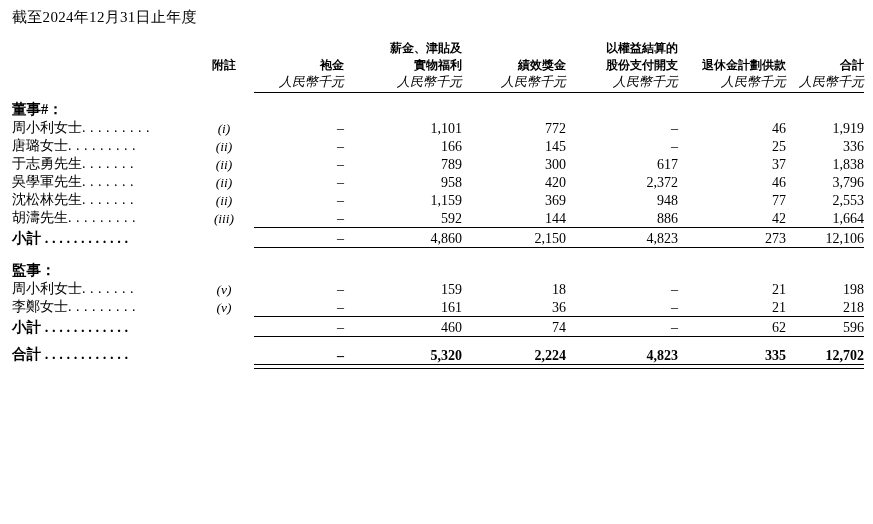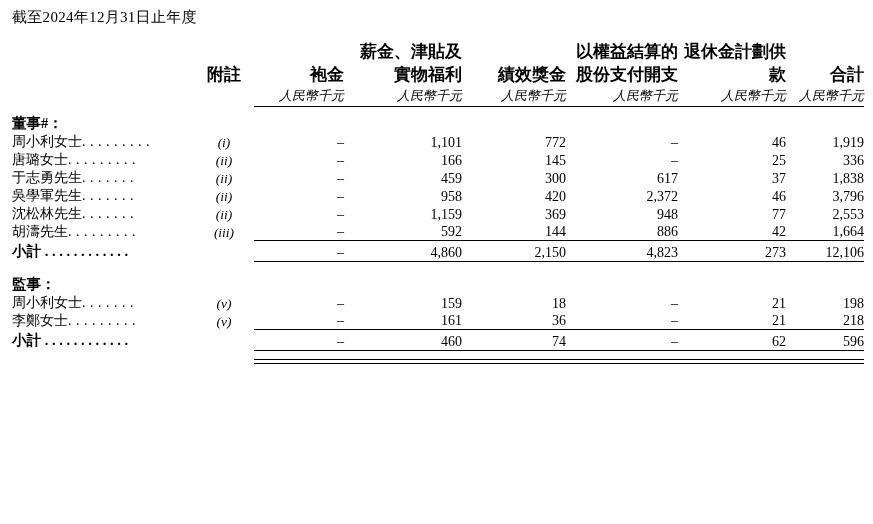--- a/index.html
+++ b/index.html
@@ -47,21 +47,21 @@
   col.c-note   { width: 60px; }
   col.c-fee    { width: 90px; }
   col.c-salary { width: 118px; }
   col.c-bonus  { width: 104px; }
   col.c-equity { width: 112px; }
   col.c-pension{ width: 108px; }
   col.c-total  { width: 78px; }
 
   .hdr-cell {
     text-align: right;
-    font-size: 17px;
+    font-size: 12px;
     line-height: 1.38;
     font-weight: bold;
     padding-bottom: 3px;
     padding-right: 2px;
     white-space: pre-line;
   }
   .unit-cell {
     text-align: right;
     font-size: 13px;
     font-style: italic;
@@ -221,21 +221,21 @@
         <td class="num">145</td>
         <td class="num">–</td>
         <td class="num">25</td>
         <td class="num">336</td>
       </tr>
 
       <tr>
         <td class="name-cell"><span>于志勇先生</span><span class="dots">. . . . . . .</span></td>
         <td class="note-cell">(ii)</td>
         <td class="num">–</td>
-        <td class="num">459</td>
+        <td class="num">789</td>
         <td class="num">300</td>
         <td class="num">617</td>
         <td class="num">37</td>
         <td class="num">1,838</td>
       </tr>
 
       <tr>
         <td class="name-cell"><span>吳學軍先生</span><span class="dots">. . . . . . .</span></td>
         <td class="note-cell">(ii)</td>
         <td class="num">–</td>
@@ -363,20 +363,30 @@
           <td></td>
           <td></td>
           <td></td>
           <td></td>
       </tr>
 
       <tr class="small-spacer">
           <td colspan="8"></td>
         </tr>
 
+      <tr>
+        <td class="subtotal-label">合計 . . . . . . . . . . . .</td>
+        <td class="note-cell"></td>
+        <td class="num bold">–</td>
+        <td class="num bold">5,320</td>
+        <td class="num bold">2,224</td>
+        <td class="num bold">4,823</td>
+        <td class="num bold">335</td>
+        <td class="num bold">12,702</td>
+      </tr>
 
       <tr class="dbl-rule-row">
         <td class="no-rule"></td>
           <td class="no-rule"></td>
         <td></td>
           <td></td>
           <td></td>
           <td></td>
           <td></td>
           <td></td>

